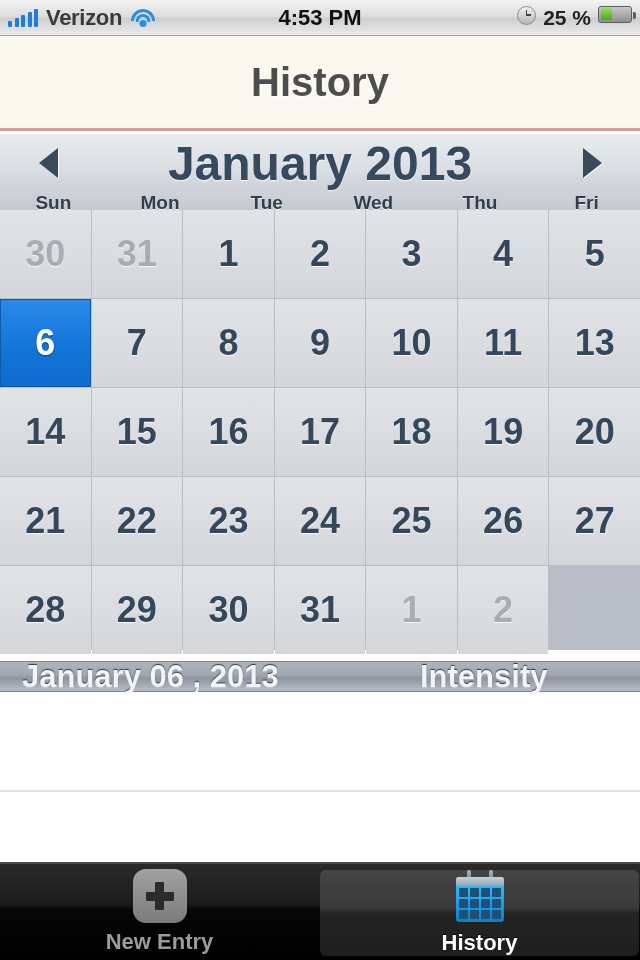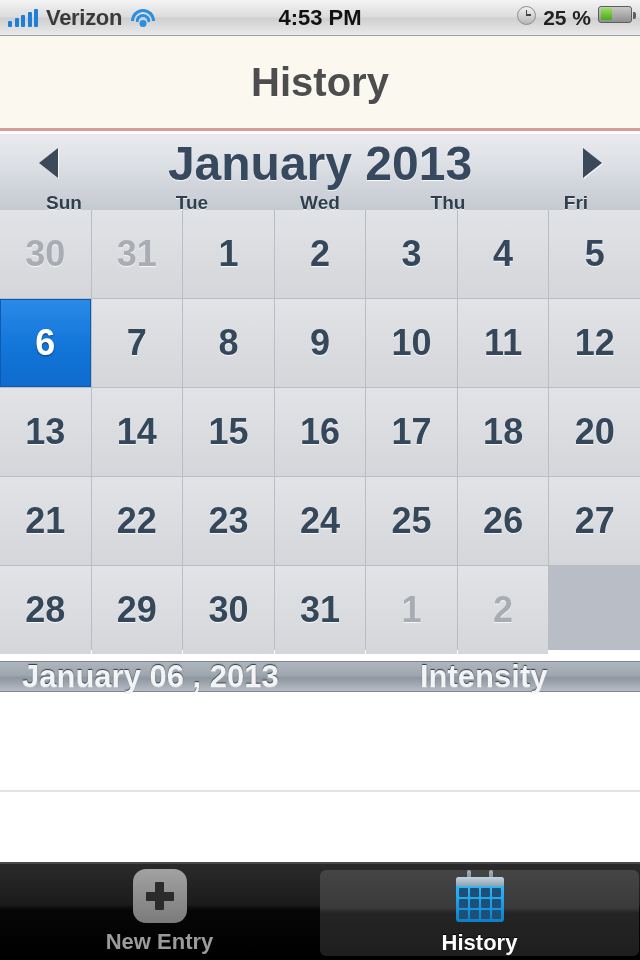--- a/index.html
+++ b/index.html
@@ -77,21 +77,21 @@
              border-left:19px solid #3b4a5a; filter:drop-shadow(1px 1px 0 rgba(255,255,255,.8)); }
   .month-title{
     flex:1; text-align:center; font-size:48px; font-weight:bold;
     color:#36495f; text-shadow:0 1px 1px rgba(255,255,255,.85);
   }
 
   
   .weekdays{
     position:absolute; top:192px; left:0; width:640px; height:28px;
     background:linear-gradient(to bottom,#cfd3d9,#bfc4cb);
-    display:grid; grid-template-columns:repeat(5,1fr);
+    display:grid; grid-template-columns:repeat(6,1fr);
     border-bottom:1px solid #9fa5ad;
   }
   .weekdays div{
     display:flex; align-items:center; justify-content:center;
     font-size:19px; font-weight:bold; color:#2f3e4e;
     text-shadow:0 1px 0 rgba(255,255,255,.75);
   }
 
   
   .grid{
@@ -209,20 +209,21 @@
       <div class="tri left"></div>
     </div>
     <div class="month-title">January 2013</div>
     <div class="arrow-btn">
       <div class="tri right"></div>
     </div>
   </div>
 
   <div class="weekdays" id="weekdays">
       <div>Sun</div>
+      <div>Mon</div>
       <div>Tue</div>
       <div>Wed</div>
       <div>Thu</div>
       <div>Fri</div>
       <div>Sat</div>
     </div>
 
   <div class="grid" id="grid">
       <div class="cell dim">30</div>
       <div class="cell dim">31</div>
@@ -230,27 +231,27 @@
       <div class="cell">2</div>
       <div class="cell">3</div>
       <div class="cell">4</div>
       <div class="cell">5</div>
       <div class="cell sel">6</div>
       <div class="cell">7</div>
       <div class="cell">8</div>
       <div class="cell">9</div>
       <div class="cell">10</div>
       <div class="cell">11</div>
-      <div class="cell">12</div>
       <div class="cell">13</div>
       <div class="cell">14</div>
       <div class="cell">15</div>
       <div class="cell">16</div>
       <div class="cell">17</div>
       <div class="cell">18</div>
+      <div class="cell">19</div>
       <div class="cell">20</div>
       <div class="cell">21</div>
       <div class="cell">22</div>
       <div class="cell">23</div>
       <div class="cell">24</div>
       <div class="cell">25</div>
       <div class="cell">26</div>
       <div class="cell">27</div>
       <div class="cell">28</div>
       <div class="cell">29</div>

